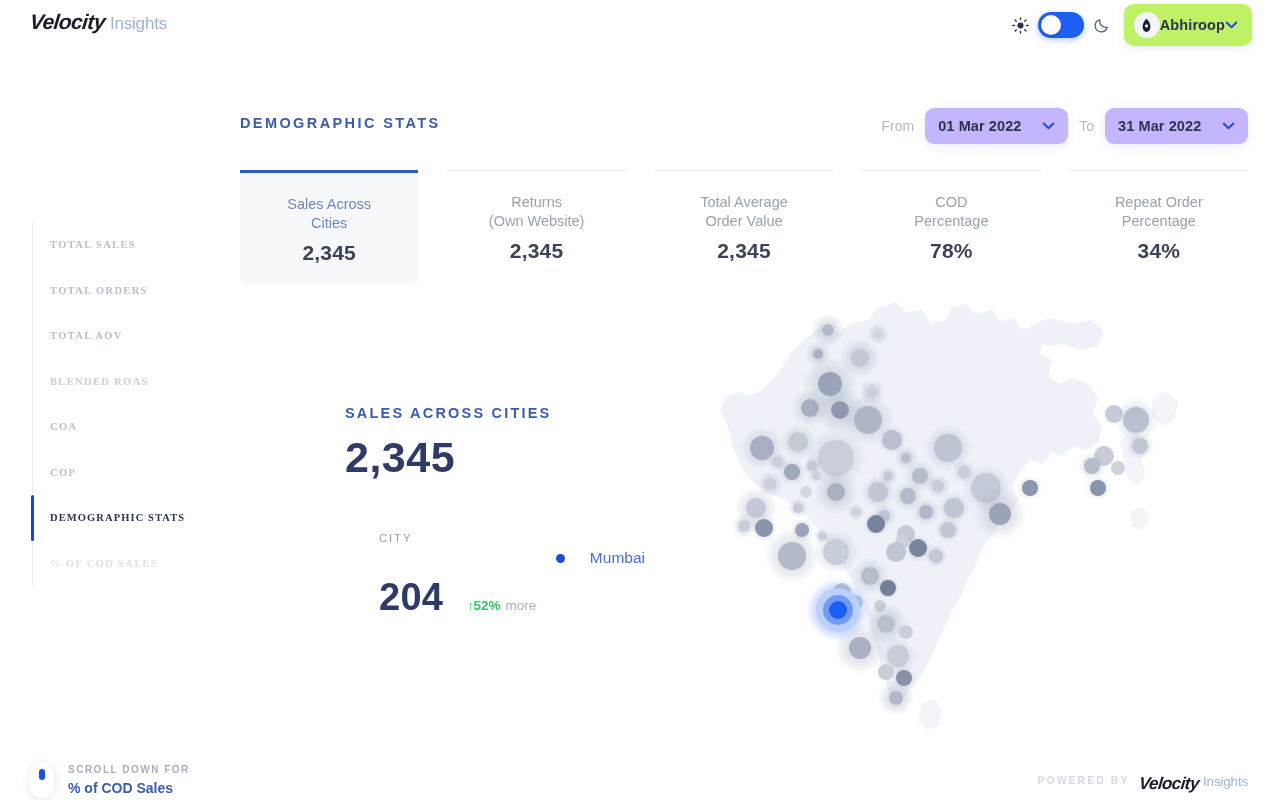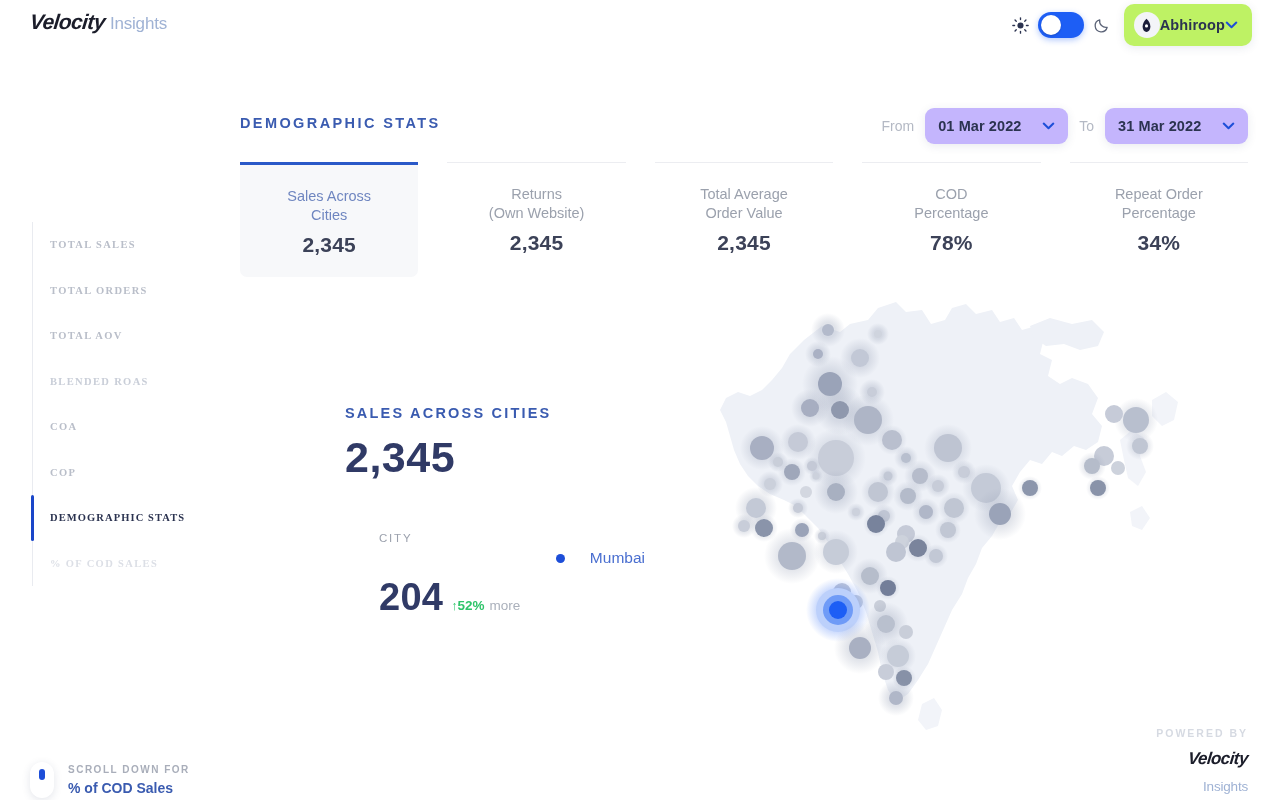--- a/index.html
+++ b/index.html
@@ -100,21 +100,21 @@
   .dr-value { font-size: 14.5px; font-weight: bold; color: #2b3350; letter-spacing: 0.1px; }
 
   
   .tabs {
     position: absolute; left: 240px; top: 162px;
     width: 1008px; display: flex; gap: 29px;
   }
   .tab {
     flex: 1; text-align: center; padding: 22px 6px 20px;
     border-top: 1.5px solid #ecedf1;
-    border-radius: 0 0 7px 7px; cursor: pointer;
+    border-radius: 0 0 7px 7px; cursor: pointer; margin-top: 8px;
   }
   .tab.active {
     background: #f7f8fa;
     border-top: 3px solid #2a59c8;
   }
   .tab-label {
     font-size: 14.5px; color: #9ba1ad; line-height: 19px; white-space: pre-line;
   }
   .tab.active .tab-label { color: #6f86c0; }
   .tab-value {
@@ -137,21 +137,21 @@
     font-weight: normal;
   }
   .city-row { display: flex; align-items: center; margin-top: 5px; justify-content: flex-end; }
   .city-dot {
     width: 9px; height: 9px; border-radius: 50%; background: #1d4ed8;
     margin-right: 25px; flex: none;
   }
   .city-name { font-size: 15.5px; color: #4a6fd0; }
   .city-stat { display: flex; align-items: baseline; margin: 9px 0 0 34px; }
   .city-number { font-size: 38px; font-weight: bold; color: #303a66; letter-spacing: 0.3px; }
-  .city-delta { margin-left: 8px; font-size: 13.5px; font-weight: bold; color: #2fc46a; }
+  .city-delta { margin-left: 24px; font-size: 13.5px; font-weight: bold; color: #2fc46a; }
   .city-delta .arrow { font-size: 12.5px; }
   .city-more { margin-left: 5px; font-size: 13.5px; color: #aab0bb; font-weight: normal; }
 
   
   .map { position: absolute; left: 700px; top: 280px; width: 520px; height: 470px; }
   .map svg { width: 100%; height: 100%; display: block; }
 
   
   .scroll-hint {
     position: absolute; left: 30px; bottom: 2px;
@@ -164,21 +164,21 @@
   }
   .mouse .wheel { width: 6px; height: 11px; border-radius: 3px; background: #1d4ed8; }
   .scroll-text-top {
     font-size: 10px; color: #a9aeba; letter-spacing: 1.5px; font-weight: bold;
   }
   .scroll-text-bottom {
     margin-top: 5px; font-size: 14px; font-weight: bold; color: #3a5bb0;
   }
   .powered {
     position: absolute; right: 32px; bottom: 6px;
-    display: flex; align-items: flex-end; gap: 10px; flex-direction: column;
+    display: flex; align-items: flex-start; gap: 10px;
   }
   .powered-label { font-size: 10.5px; color: #d6dae2; letter-spacing: 2px; font-weight: bold; }
   .powered .logo-main { font-size: 17px; }
   .powered .logo-sub { font-size: 13.5px; }
 </style>
 </head>
 <body>
 
 <div class="page">
 

